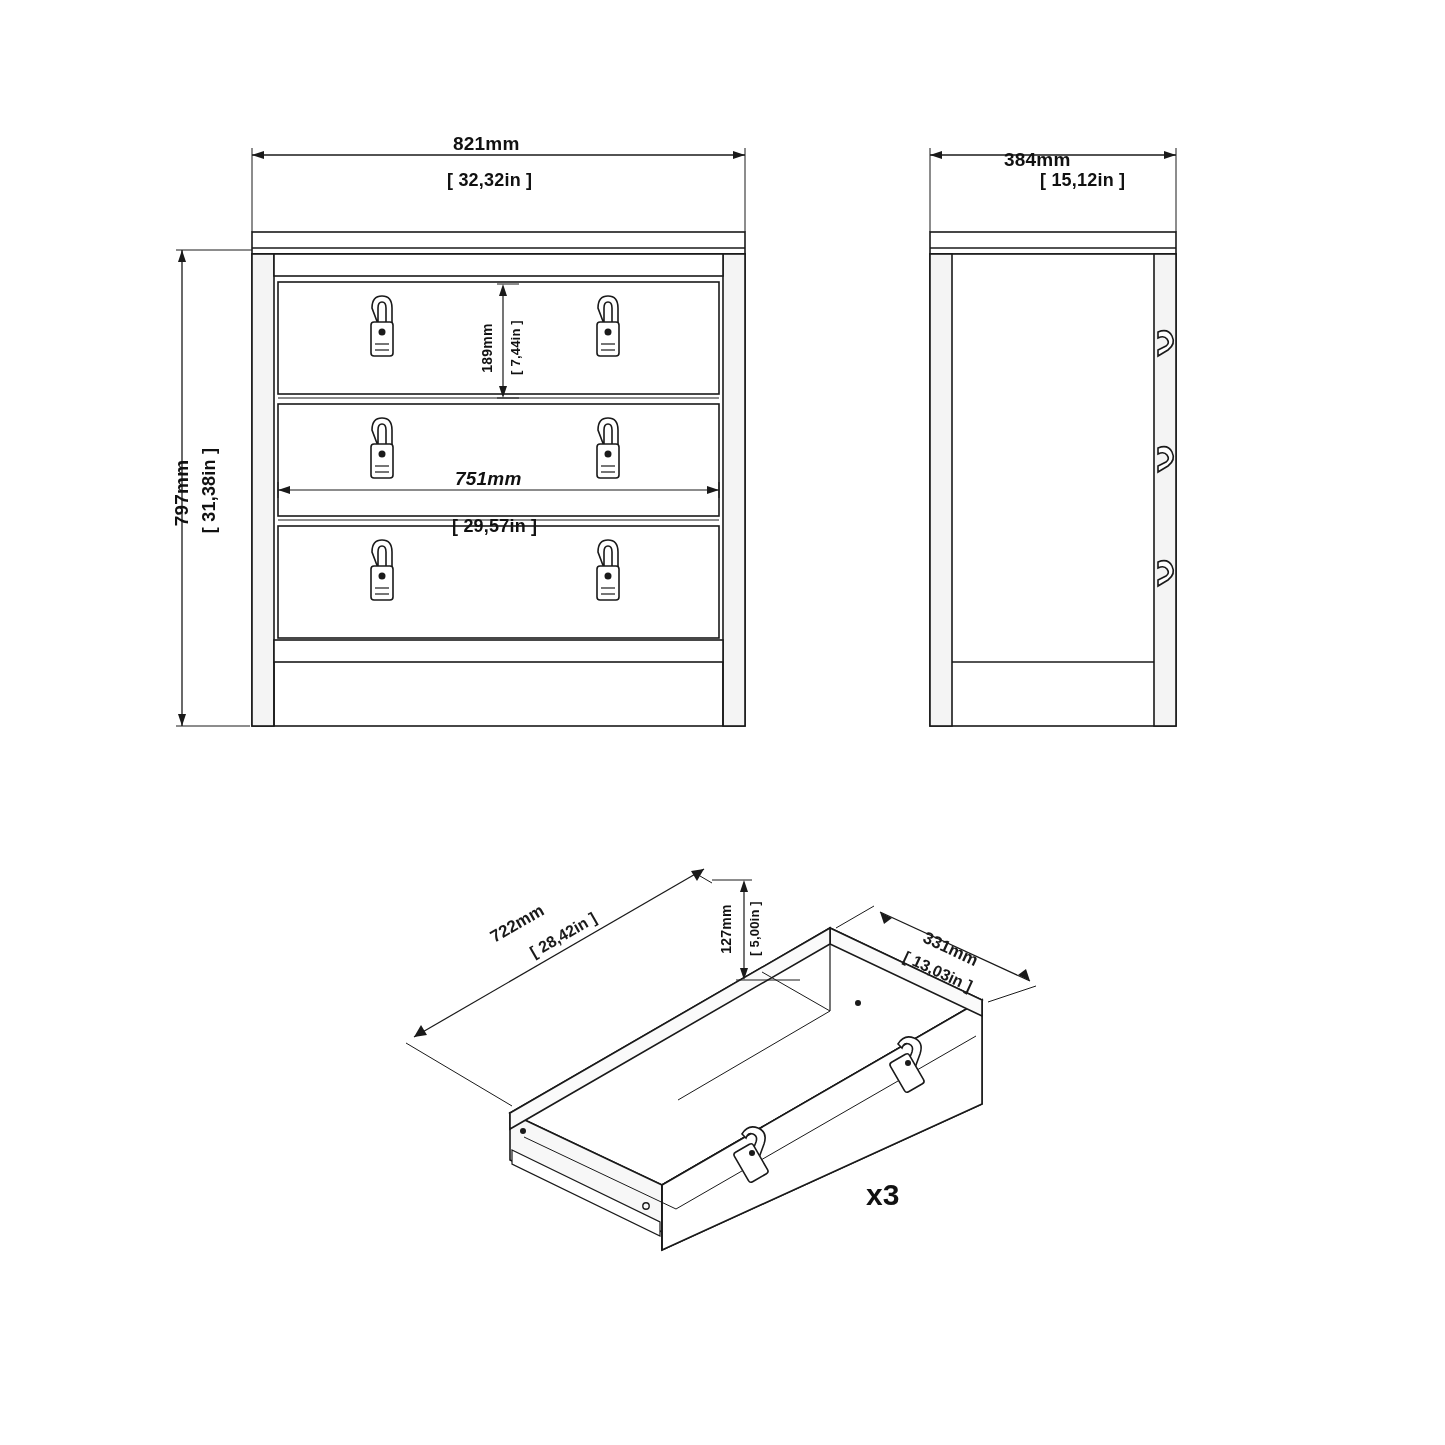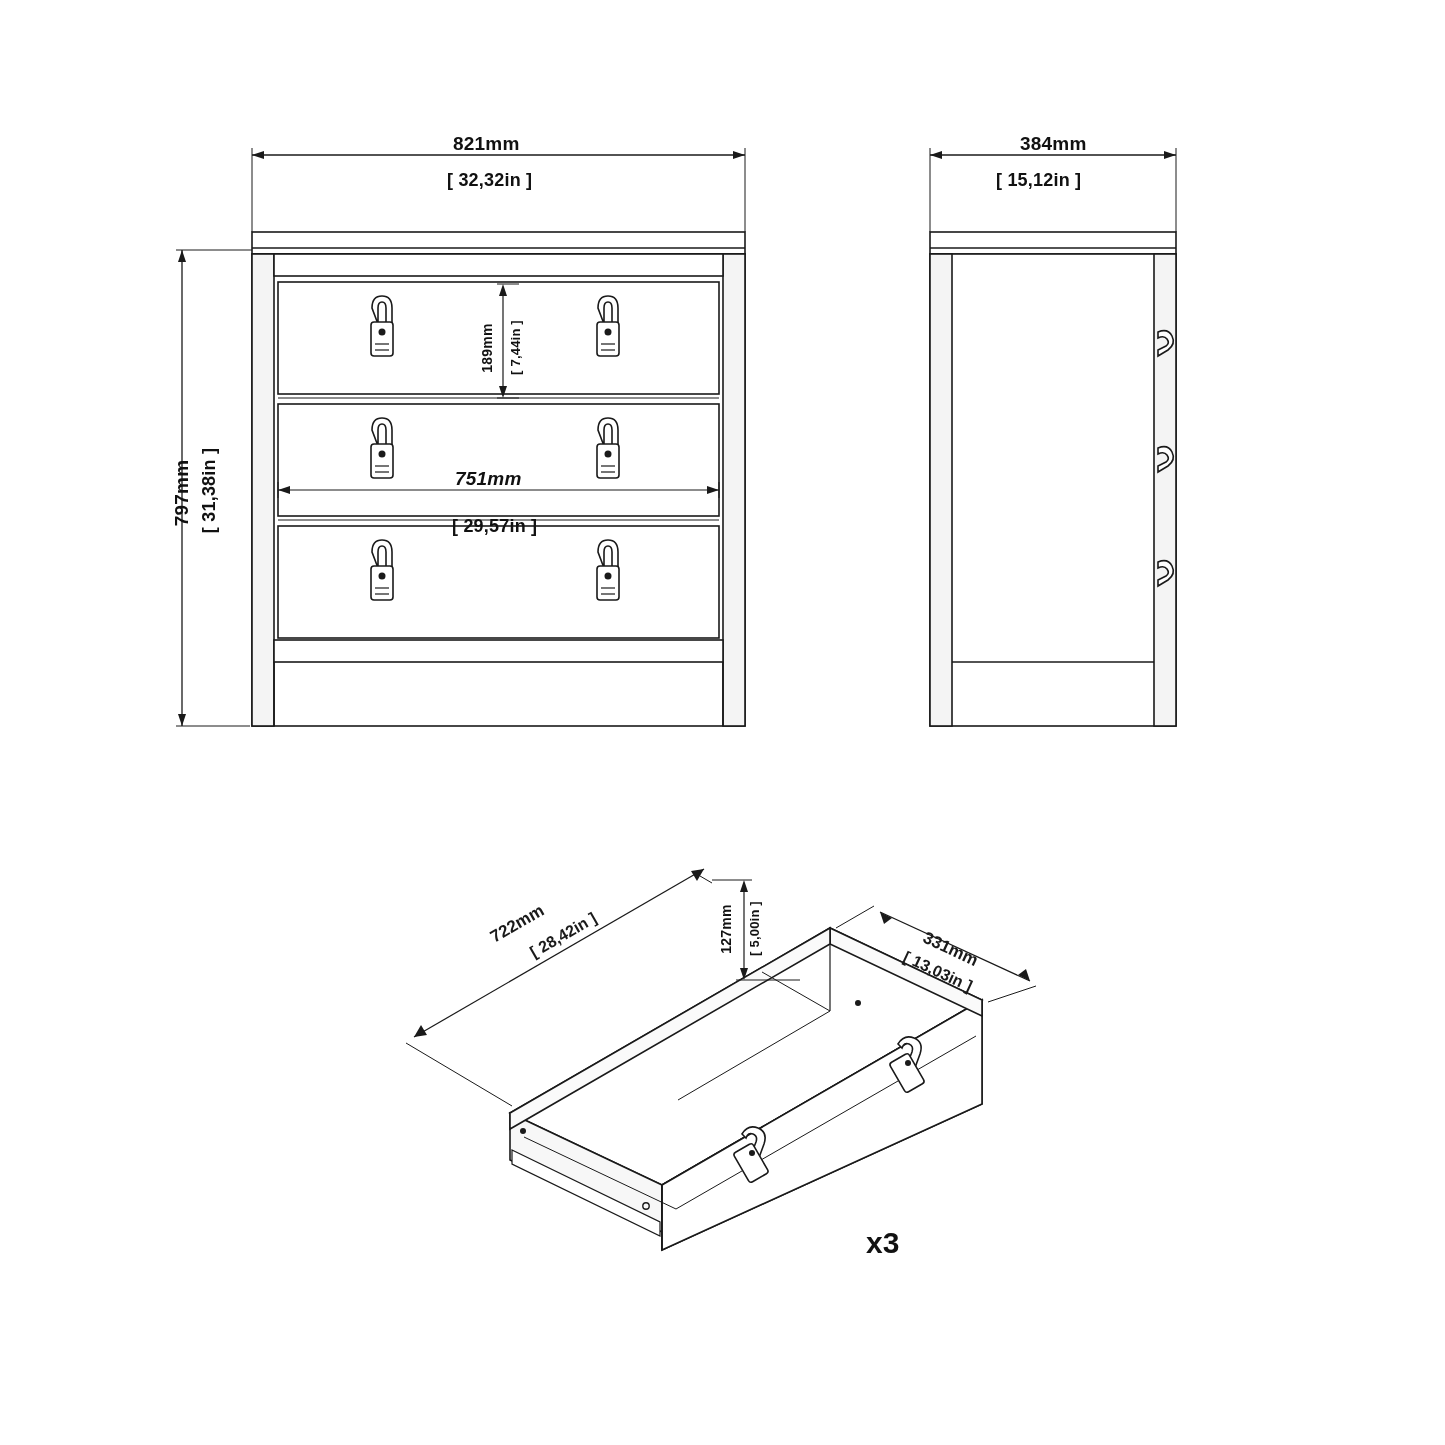--- a/index.html
+++ b/index.html
@@ -35,21 +35,20 @@
   .dim-in-small { font-size: 13px; }
   .vert {
     transform-origin: center center;
   }
   .rot90 { transform: rotate(-90deg); }
   .qty {
     position: absolute;
     font-size: 30px;
     font-weight: bold;
     color: #111111;
-    margin-top: 48px;
   }
   svg { display: block; }
 </style>
 </head>
 <body>
 
 <div id="sheet">
 
   <svg width="1445" height="1445" viewBox="0 0 1445 1445">
 
@@ -243,22 +242,22 @@
 
   <div class="dim-label dim-mm vert rot90" style="left:132px; top:482px; width:100px; text-align:center;">797mm</div>
   <div class="dim-label dim-in vert rot90" style="left:159px; top:480px; width:100px; text-align:center;">[ 31,38in ]</div>
 
   <div class="dim-label dim-mm-small vert rot90" style="left:447px; top:340px; width:80px; text-align:center;">189mm</div>
   <div class="dim-label dim-in-small vert rot90" style="left:475px; top:340px; width:80px; text-align:center;">[ 7,44in ]</div>
 
   <div class="dim-label dim-mm" style="left:455px; top:468px;font-style:italic;">751mm</div>
   <div class="dim-label dim-in" style="left:452px; top:495px;margin-top:21px;">[ 29,57in ]</div>
 
-  <div class="dim-label dim-mm" style="left:1004px; top:133px;margin-left:16px;">384mm</div>
-  <div class="dim-label dim-in" style="left:996px; top:170px;">[ 15,12in ]</div>
+  <div class="dim-label dim-mm" style="left:1004px; top:149px;">384mm</div>
+  <div class="dim-label dim-in" style="left:1040px; top:170px;">[ 15,12in ]</div>
 
   <div style="position:absolute; left:487px; top:930px; transform:rotate(-30deg); transform-origin:left top;
               font-size:17px; font-weight:bold; font-family:'Liberation Sans', sans-serif;">722mm</div>
   <div style="position:absolute; left:527px; top:946px; transform:rotate(-30deg); transform-origin:left top;
               font-size:16px; font-weight:bold; font-family:'Liberation Sans', sans-serif;">[ 28,42in ]</div>
 
   <div class="dim-label dim-mm-small vert rot90" style="left:686px; top:921px; width:80px; text-align:center;">127mm</div>
   <div class="dim-label dim-in-small vert rot90" style="left:714px; top:921px; width:80px; text-align:center;">[ 5,00in ]</div>
 
   <div style="position:absolute; left:928px; top:928px; transform:rotate(25deg); transform-origin:left top;

